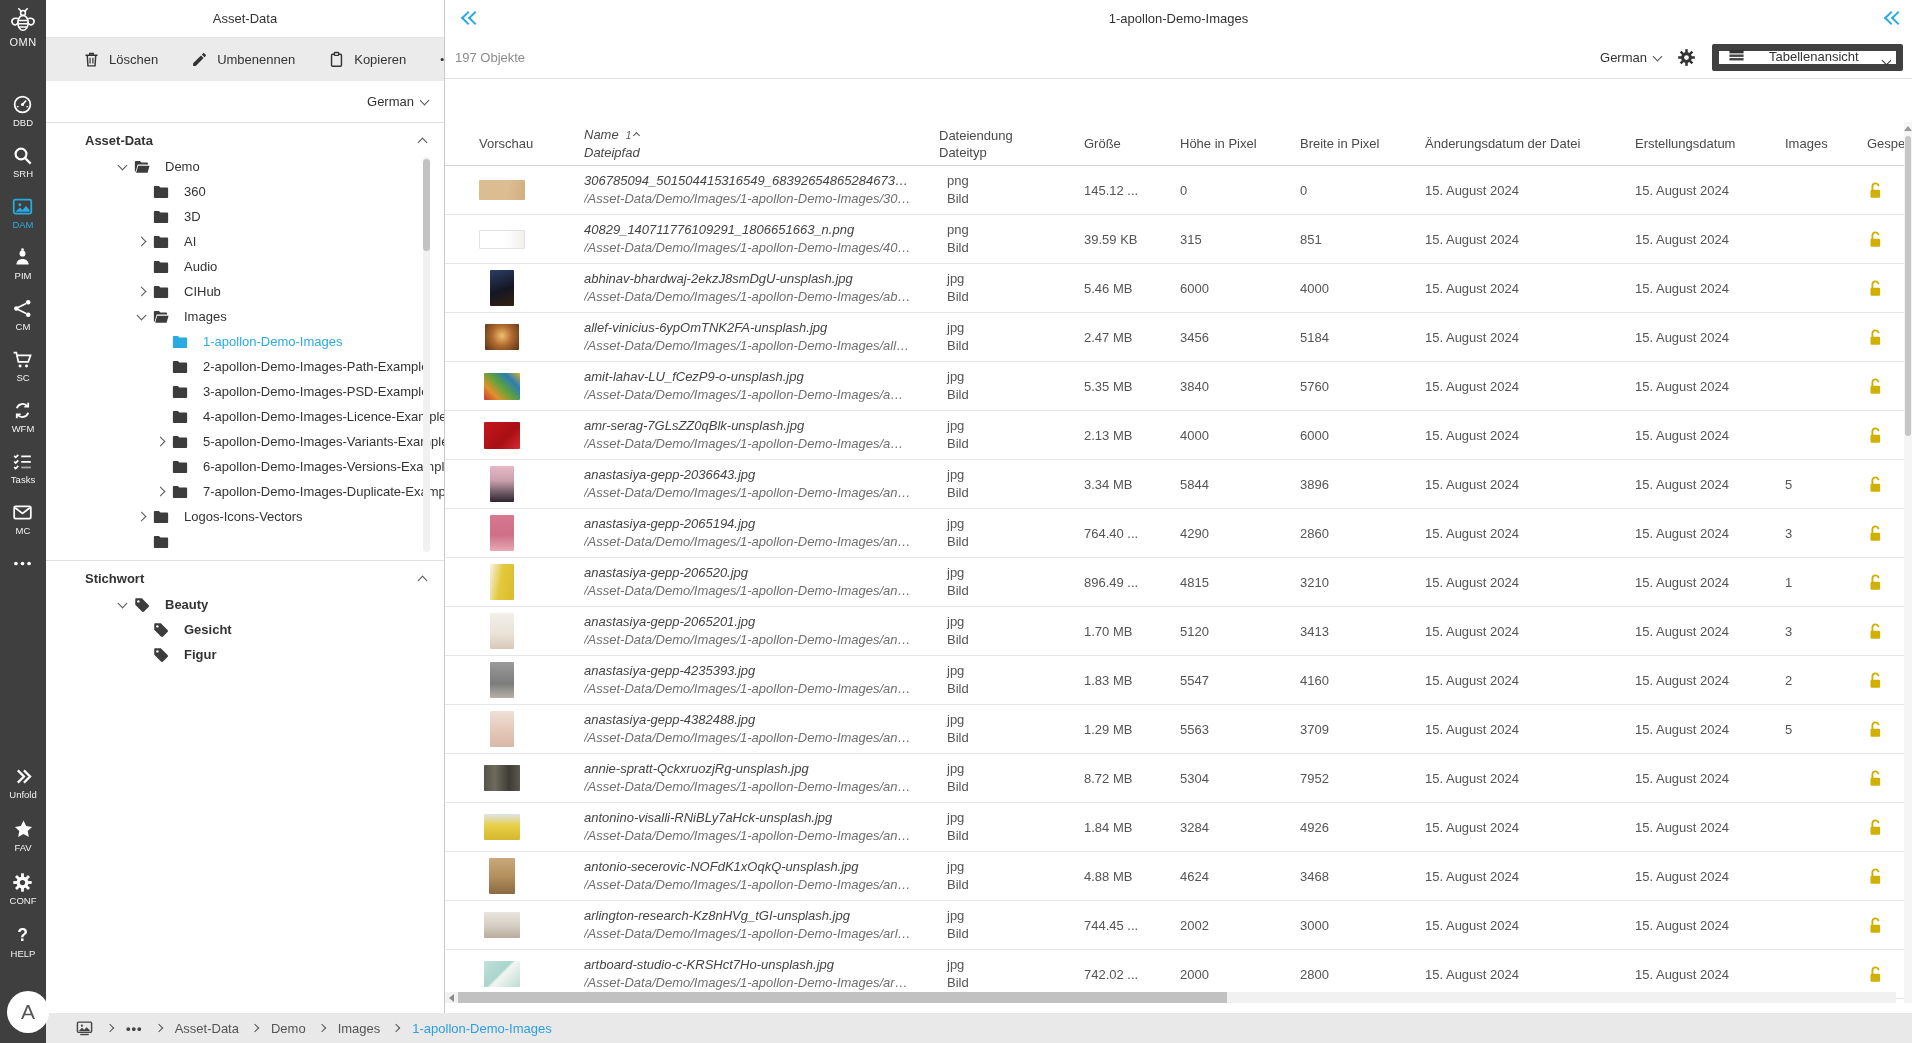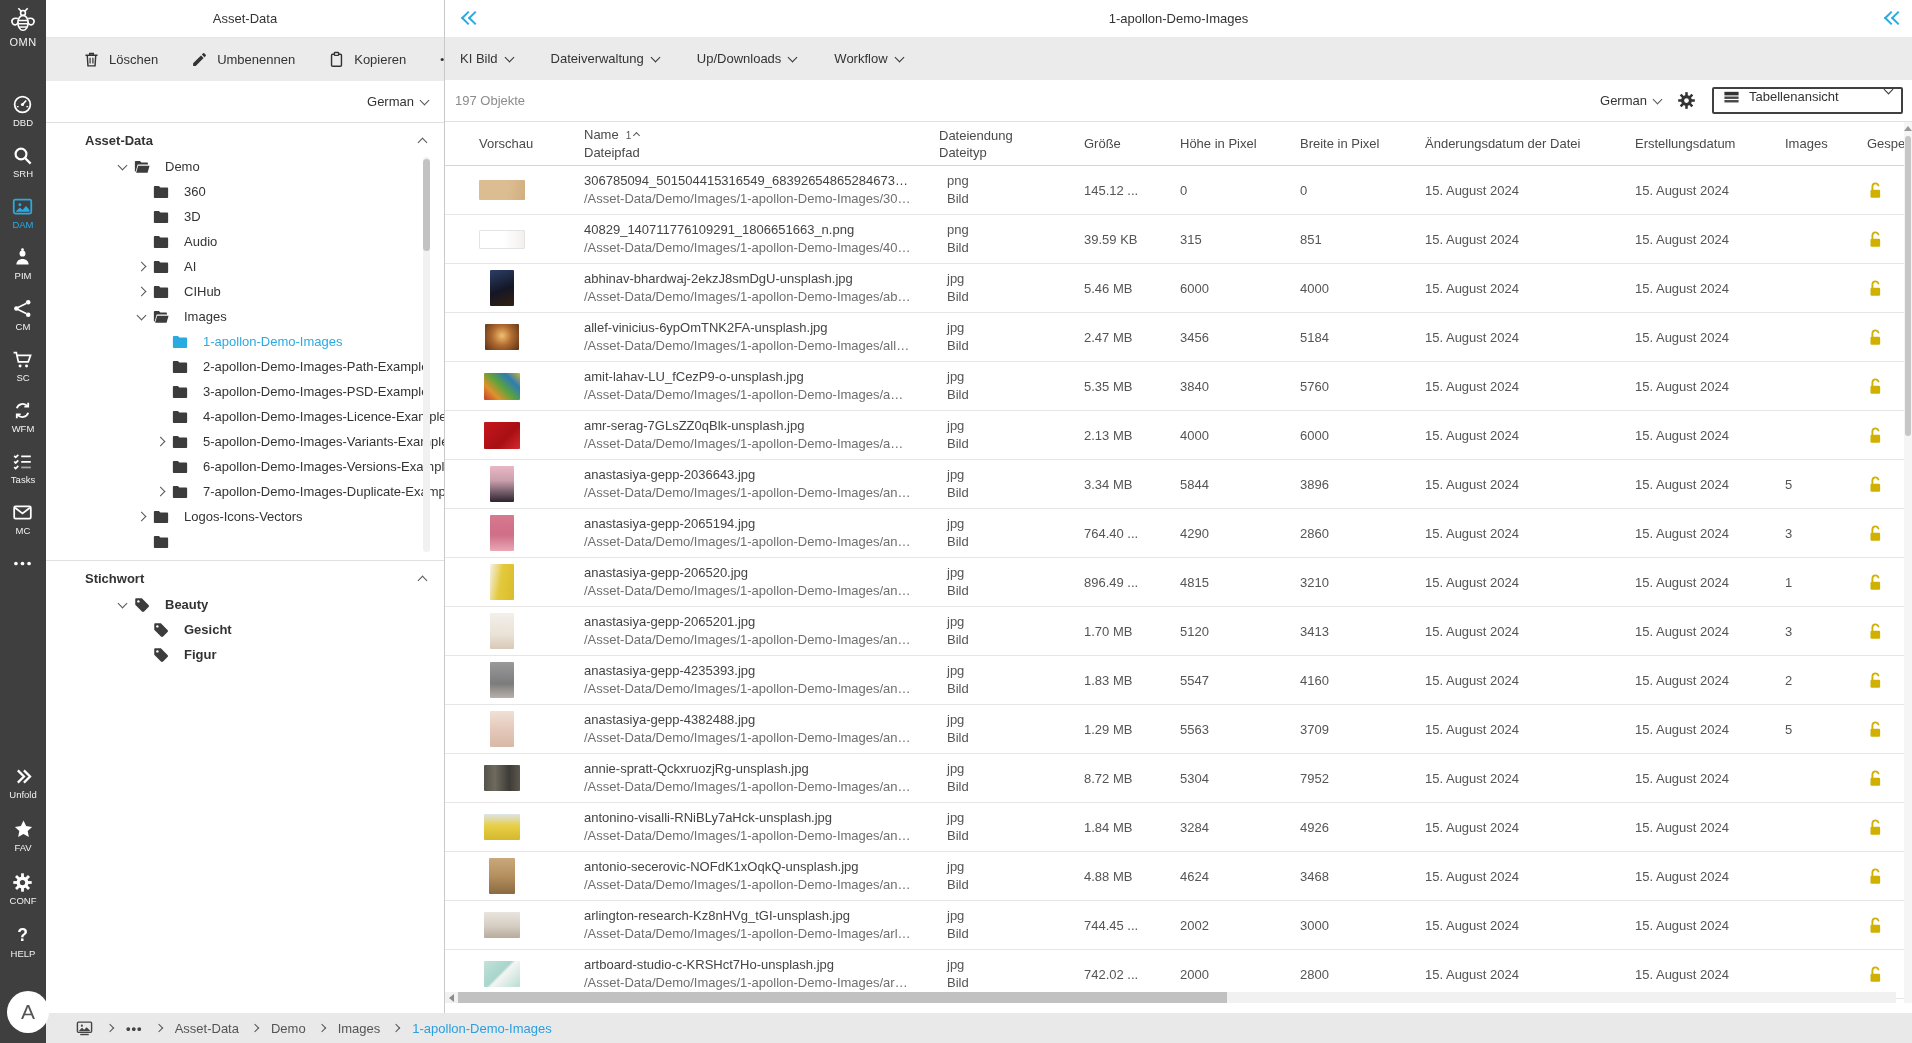--- a/index.html
+++ b/index.html
@@ -60,31 +60,31 @@
   .collapse.left{left:18px;}
   .collapse.right{right:12px;}
   .mtoolbar{height:43px;background:#ebebeb;display:flex;align-items:center;padding-left:15px;gap:38px;}
   .menu-item{display:flex;align-items:center;gap:8px;cursor:pointer;color:#333;}
   .info-row{height:41px;display:flex;align-items:center;border-bottom:1px solid #e2e2e2;padding:0 9px 0 10px;}
   .obj-count{color:#8c8c8c;}
   .ir-right{margin-left:auto;display:flex;align-items:center;gap:16px;}
   .lang-btn{display:flex;align-items:center;gap:7px;cursor:pointer;}
   .gear-btn{cursor:pointer;}
   .gear-btn svg{width:19px;height:19px;}
-  .view-select{display:flex;align-items:flex-start;gap:9px;border:2px solid #404040;border-radius:2px;
+  .view-select{display:flex;align-items:flex-end;gap:24px;border:7px solid #404040;border-radius:2px;
     height:27px;width:191px;padding:0 9px;box-sizing:border-box;background:#fff;cursor:pointer;}
   .view-select svg{width:17px;height:17px;}
   .vs-chv{margin-left:auto;}
   
   .table{position:absolute;top:122px;left:0;right:8px;bottom:0;}
   .grid-row{display:grid;grid-template-columns:114px minmax(0,1fr) 145px 100px 120px 125px 210px 140px 90px 45px;align-items:center;}
   .thead{height:43px;border-bottom:1px solid #d5d5d5;color:#4a4a4a;}
   .thead .cell{line-height:17px;}
   .c-preview{padding-left:34px;}
-  .c-name{padding-left:25px;padding-right:18px;overflow:hidden;}
+  .c-name{padding-left:25px;padding-right:18px;overflow:hidden;font-style:italic;}
   .c-ext{padding-left:18px;}
   .thead .c-ext{padding-left:10px;}
   .c-size{padding-left:10px;}
   .c-h,.c-w,.c-mod,.c-cre{padding-left:6px;}
   .c-rating{padding-left:16px;}
   .c-lock{padding-left:8px;overflow:hidden;white-space:nowrap;}
   .sort{display:inline-flex;align-items:center;font-size:10px;color:#555;margin-left:7px;gap:3px;}
   .sort .chv{width:4px;height:4px;border-width:1.3px;margin-top:2px;}
   .tbody .grid-row{height:48px;border-bottom:1px solid #e6e6e6;cursor:pointer;}
   .name-main{color:#444;line-height:18px;white-space:nowrap;overflow:hidden;text-overflow:ellipsis;}
@@ -359,39 +359,39 @@
           <span class="chslot"></span>
           <span class="ticon">
             <svg viewBox="0 0 24 24" fill="currentColor">
               <path d="M2.5 5.3c0-.8.6-1.4 1.4-1.4h5.3l2 2.2H20c.8 0 1.5.7 1.5 1.5v10.9c0 .8-.7 1.5-1.5 1.5H4c-.8 0-1.5-.7-1.5-1.5z"></path>
             </svg>
           </span>
           <span>3D</span>
         </div>
         <div class="trow">
           <span class="ind" style="width:85px"></span>
-          <span class="chslot"></span>
-          <span class="ticon">
-            <svg viewBox="0 0 24 24" fill="currentColor">
-              <path d="M2.5 5.3c0-.8.6-1.4 1.4-1.4h5.3l2 2.2H20c.8 0 1.5.7 1.5 1.5v10.9c0 .8-.7 1.5-1.5 1.5H4c-.8 0-1.5-.7-1.5-1.5z"></path>
-            </svg>
-          </span>
-          <span>Audio</span>
-        </div>
-        <div class="trow">
-          <span class="ind" style="width:85px"></span>
           <span class="chslot">
             <span class="chv r"></span>
           </span>
           <span class="ticon">
             <svg viewBox="0 0 24 24" fill="currentColor">
               <path d="M2.5 5.3c0-.8.6-1.4 1.4-1.4h5.3l2 2.2H20c.8 0 1.5.7 1.5 1.5v10.9c0 .8-.7 1.5-1.5 1.5H4c-.8 0-1.5-.7-1.5-1.5z"></path>
             </svg>
           </span>
           <span>AI</span>
+        </div>
+        <div class="trow">
+          <span class="ind" style="width:85px"></span>
+          <span class="chslot"></span>
+          <span class="ticon">
+            <svg viewBox="0 0 24 24" fill="currentColor">
+              <path d="M2.5 5.3c0-.8.6-1.4 1.4-1.4h5.3l2 2.2H20c.8 0 1.5.7 1.5 1.5v10.9c0 .8-.7 1.5-1.5 1.5H4c-.8 0-1.5-.7-1.5-1.5z"></path>
+            </svg>
+          </span>
+          <span>Audio</span>
         </div>
         <div class="trow">
           <span class="ind" style="width:85px"></span>
           <span class="chslot">
             <span class="chv r"></span>
           </span>
           <span class="ticon">
             <svg viewBox="0 0 24 24" fill="currentColor">
               <path d="M2.5 5.3c0-.8.6-1.4 1.4-1.4h5.3l2 2.2H20c.8 0 1.5.7 1.5 1.5v10.9c0 .8-.7 1.5-1.5 1.5H4c-.8 0-1.5-.7-1.5-1.5z"></path>
             </svg>
@@ -562,38 +562,20 @@
     <span class="collapse left">
         <span></span>
         <span></span>
       </span>
     <div class="main-title">1-apollon-Demo-Images</div>
     <span class="collapse right">
         <span></span>
         <span></span>
       </span>
   </div>
-  <div class="mtoolbar" id="mtoolbar">
-      <span class="menu-item">
-        <span>KI Bild</span>
-        <span class="chv d dark"></span>
-      </span>
-      <span class="menu-item">
-        <span>Dateiverwaltung</span>
-        <span class="chv d dark"></span>
-      </span>
-      <span class="menu-item">
-        <span>Up/Downloads</span>
-        <span class="chv d dark"></span>
-      </span>
-      <span class="menu-item">
-        <span>Workflow</span>
-        <span class="chv d dark"></span>
-      </span>
-    </div>
   <div class="info-row">
     <span class="obj-count">197 Objekte</span>
     <span class="ir-right">
       <span class="lang-btn">
         <span>German</span>
         <span class="chv d"></span>
       </span>
       <span class="gear-btn" id="info-gear">
           <svg viewBox="0 0 24 24">
             <g fill="currentColor">

